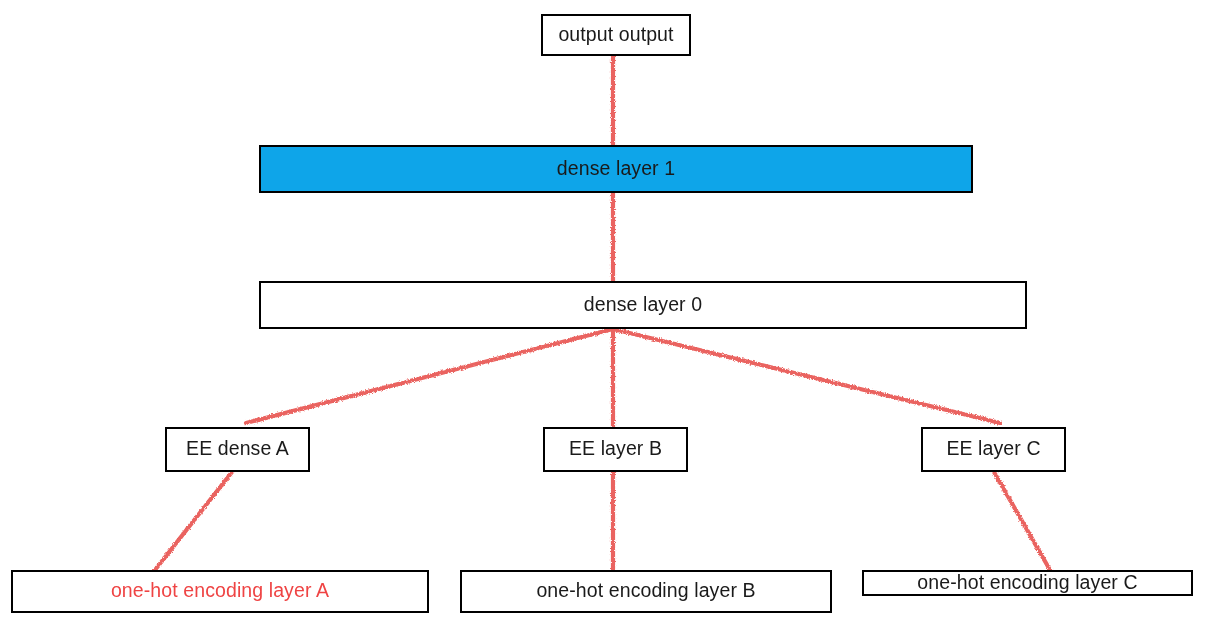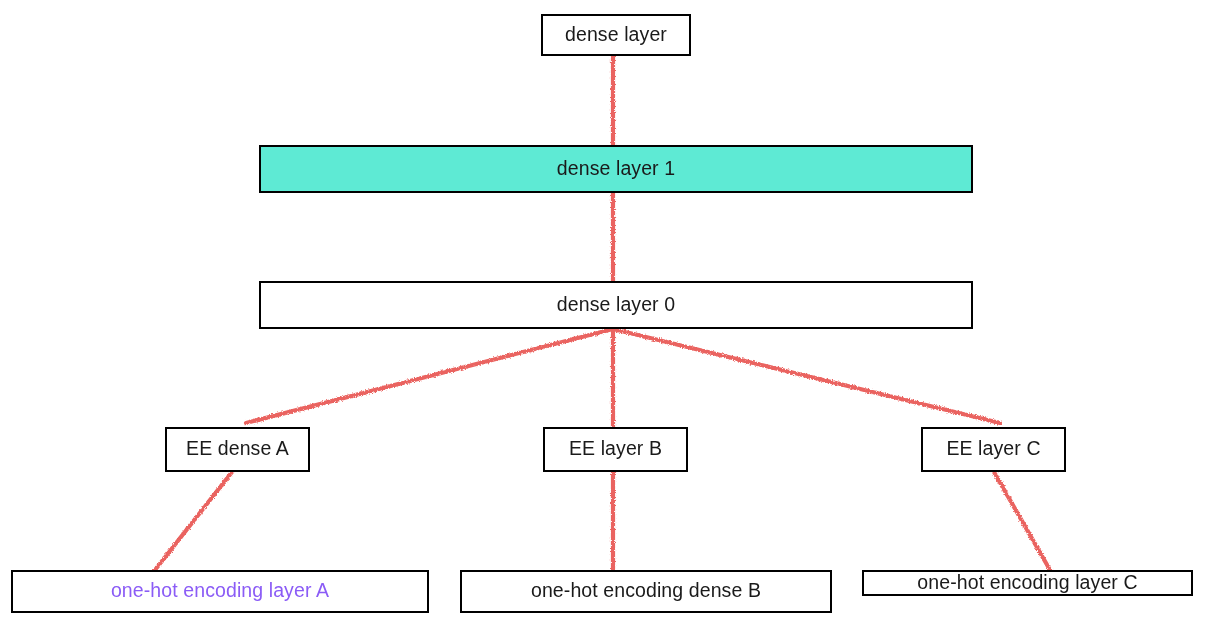--- a/index.html
+++ b/index.html
@@ -64,48 +64,48 @@
         <line x1="246" y1="423" x2="613" y2="329" stroke="#ea6460" stroke-width="4.2" stroke-linecap="round"></line>
         <line x1="613" y1="427" x2="613" y2="329" stroke="#ea6460" stroke-width="4.2" stroke-linecap="round"></line>
         <line x1="1000" y1="423" x2="613" y2="329" stroke="#ea6460" stroke-width="4.2" stroke-linecap="round"></line>
         <line x1="155" y1="570" x2="232" y2="472" stroke="#ea6460" stroke-width="4.2" stroke-linecap="round"></line>
         <line x1="613" y1="570" x2="613" y2="472" stroke="#ea6460" stroke-width="4.2" stroke-linecap="round"></line>
         <line x1="1050" y1="570" x2="994" y2="472" stroke="#ea6460" stroke-width="4.2" stroke-linecap="round"></line>
       </g>
   </svg>
 
   <div class="node" style="left: 541px; top: 14px; width: 150px; height: 42px; border-color: rgb(0, 0, 0); background: rgb(255, 255, 255); color: rgb(26, 26, 26);">
-    <span class="node-label">dense layer</span>
+    <span class="node-label">output output</span>
   </div>
 
-  <div class="node" style="left: 259px; top: 145px; width: 714px; height: 48px; border-color: rgb(0, 0, 0); background: #5eead4; color: rgb(26, 26, 26);">
+  <div class="node" style="left: 259px; top: 145px; width: 714px; height: 48px; border-color: rgb(0, 0, 0); background: #0ea5e9; color: rgb(26, 26, 26);">
     <span class="node-label">dense layer 1</span>
   </div>
 
-  <div class="node" style="left: 259px; top: 281px; width: 714px; height: 48px; border-color: rgb(0, 0, 0); background: rgb(255, 255, 255); color: rgb(26, 26, 26);">
+  <div class="node" style="left: 259px; top: 281px; width: 768px; height: 48px; border-color: rgb(0, 0, 0); background: rgb(255, 255, 255); color: rgb(26, 26, 26);">
     <span class="node-label">dense layer 0</span>
   </div>
 
   <div class="node" style="left: 165px; top: 427px; width: 145px; height: 45px; border-color: rgb(0, 0, 0); background: rgb(255, 255, 255); color: rgb(26, 26, 26);">
     <span class="node-label">EE dense A</span>
   </div>
 
   <div class="node" style="left: 543px; top: 427px; width: 145px; height: 45px; border-color: rgb(0, 0, 0); background: rgb(255, 255, 255); color: rgb(26, 26, 26);">
     <span class="node-label">EE layer B</span>
   </div>
 
   <div class="node" style="left: 921px; top: 427px; width: 145px; height: 45px; border-color: rgb(0, 0, 0); background: rgb(255, 255, 255); color: rgb(26, 26, 26);">
     <span class="node-label">EE layer C</span>
   </div>
 
-  <div class="node" style="left: 11px; top: 570px; width: 418px; height: 43px; border-color: rgb(0, 0, 0); background: rgb(255, 255, 255); color: #8b5cf6;">
+  <div class="node" style="left: 11px; top: 570px; width: 418px; height: 43px; border-color: rgb(0, 0, 0); background: rgb(255, 255, 255); color: #ef4444;">
     <span class="node-label">one-hot encoding layer A</span>
   </div>
 
   <div class="node" style="left: 460px; top: 570px; width: 372px; height: 43px; border-color: rgb(0, 0, 0); background: rgb(255, 255, 255); color: rgb(26, 26, 26);">
-    <span class="node-label">one-hot encoding dense B</span>
+    <span class="node-label">one-hot encoding layer B</span>
   </div>
 
   <div class="node" style="left: 862px; top: 570px; width: 331px; height: 26px; border-color: rgb(0, 0, 0); background: rgb(255, 255, 255); color: rgb(26, 26, 26);">
     <span class="node-label">one-hot encoding layer C</span>
   </div>
 
 </div>
 
 </body></html>

